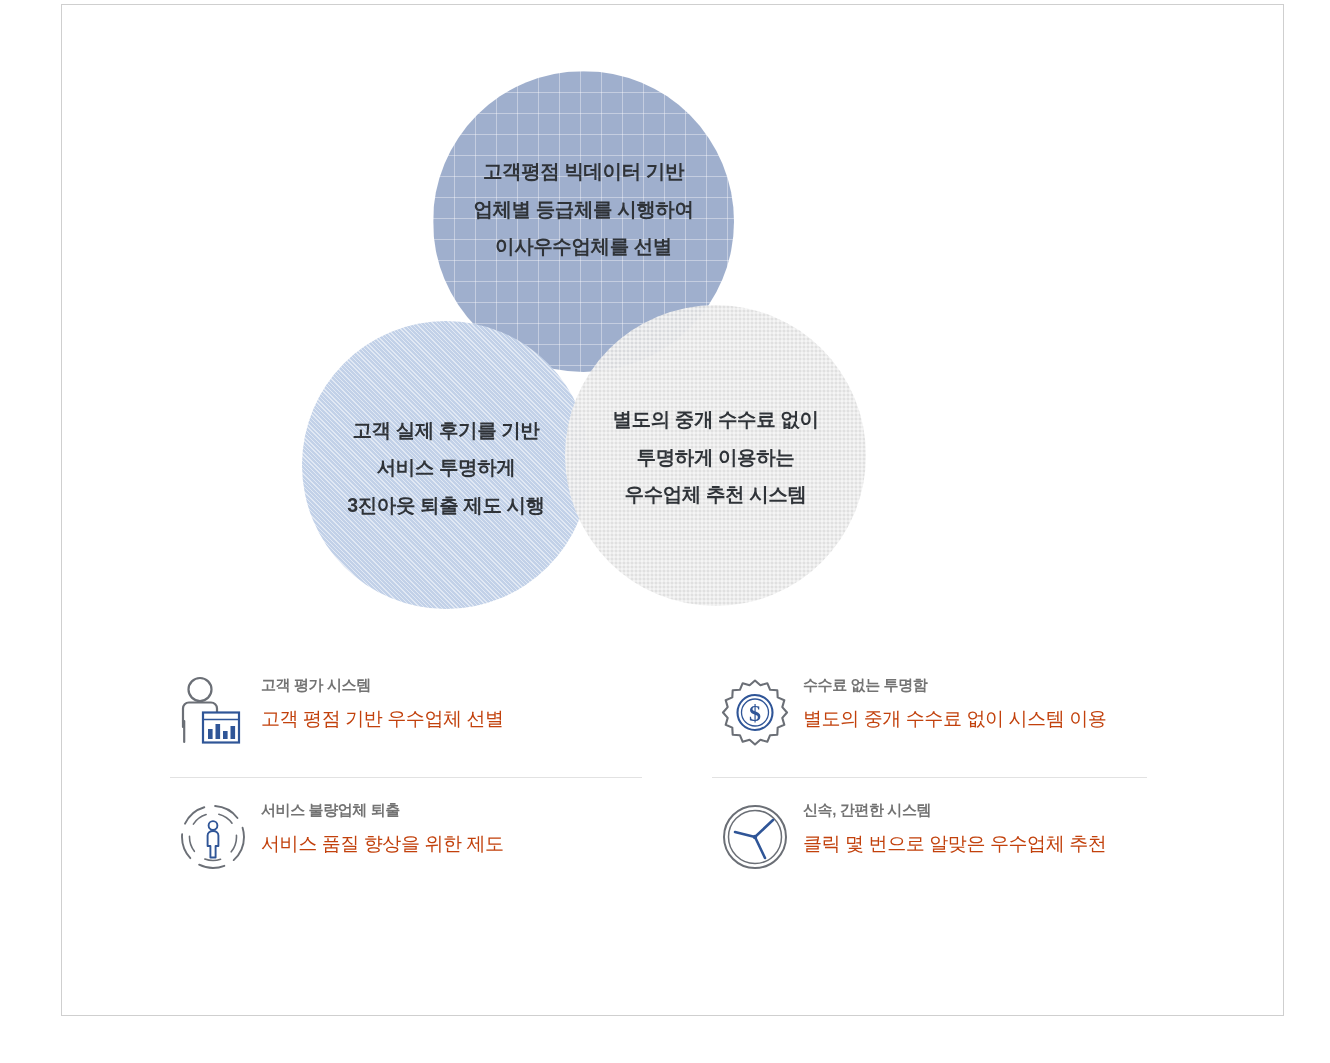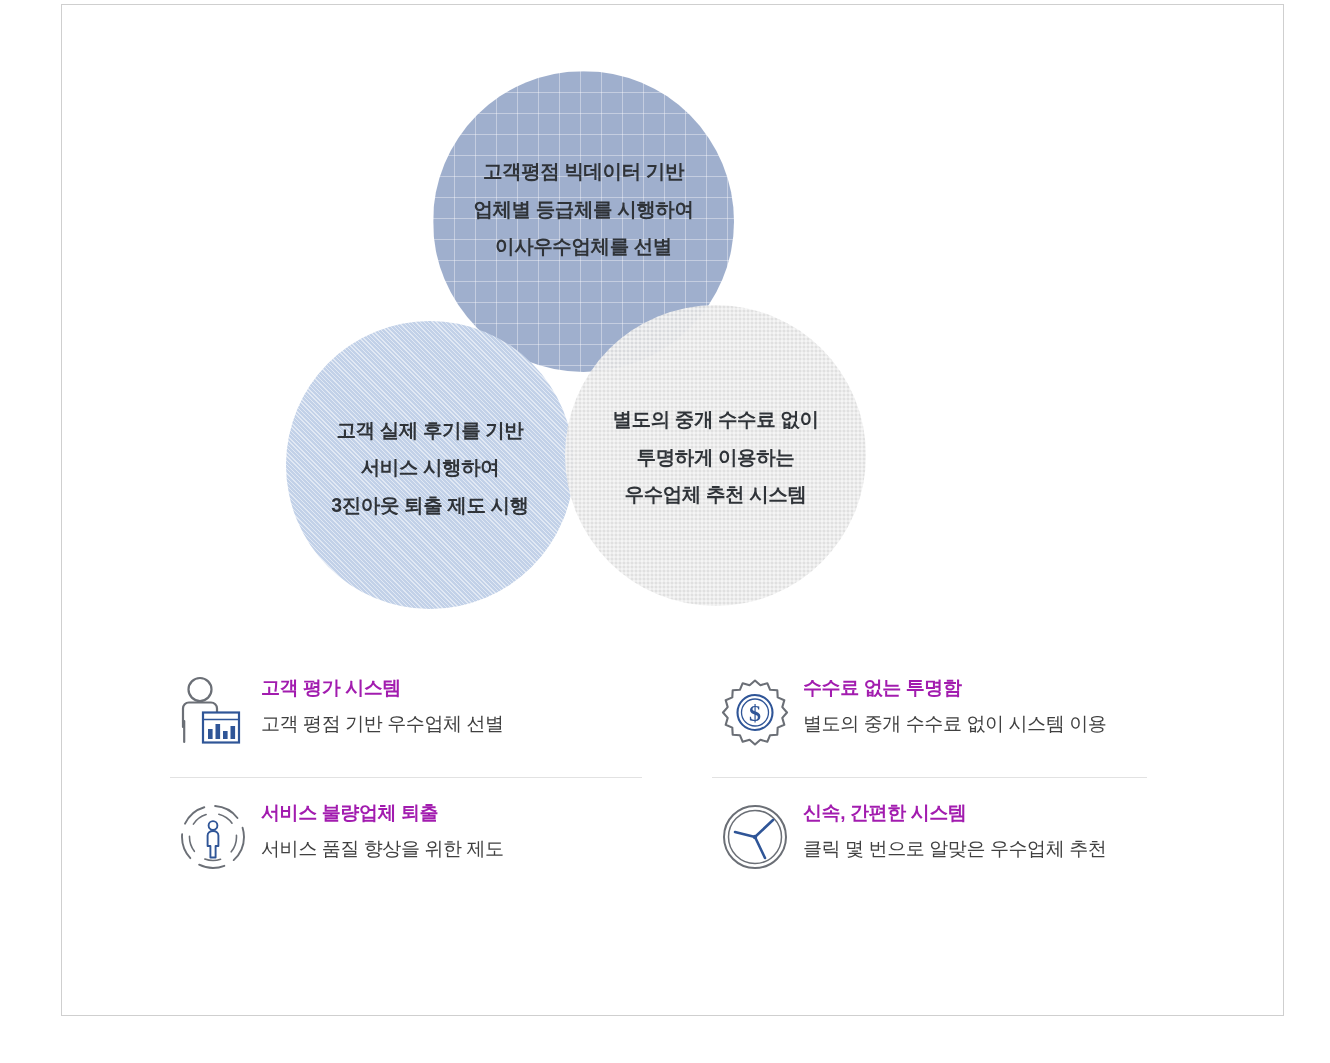--- a/index.html
+++ b/index.html
@@ -72,21 +72,21 @@
     z-index: 1;
     background-color: #9fafcd;
     background-image:
       linear-gradient(to right, rgba(255,255,255,0.38) 1px, transparent 1px),
       linear-gradient(to bottom, rgba(255,255,255,0.38) 1px, transparent 1px);
     background-size: 21px 21px, 21px 21px;
   }
 
   
   #circle-left {
-    left: 224px;
+    left: 240px;
     top: 316px;
     width: 288px;
     height: 288px;
     z-index: 2;
     background-color: #c2d1e8;
     background-image: repeating-linear-gradient(
       45deg,
       rgba(255,255,255,0.50) 0px,
       rgba(255,255,255,0.50) 1px,
       rgba(255,255,255,0) 1px,
@@ -148,32 +148,32 @@
     align-items: center;
     justify-content: center;
   }
 
   .feature .ftext {
     padding-top: 6px;
     padding-left: 5px;
   }
 
   .feature .ftitle {
-    font-size: 19px;
+    font-size: 15px;
     font-weight: 700;
-    color: #a21caf;
+    color: #737373;
     letter-spacing: -0.4px;
     line-height: 1.25;
     white-space: nowrap;
   }
 
   .feature .fdesc {
     font-size: 19px;
     font-weight: 400;
-    color: #404040;
+    color: #c2410c;
     letter-spacing: -0.4px;
     line-height: 1.25;
     margin-top: 12px;
     white-space: nowrap;
   }
 
   .divider {
     position: absolute;
     height: 1px;
     background: #e2e2e2;
@@ -194,21 +194,21 @@
         <div class="text-stack">
           <div class="line">고객평점 빅데이터 기반</div>
           <div class="line">업체별 등급체를 시행하여</div>
           <div class="line">이사우수업체를 선별</div>
         </div>
       </div>
 
       <div class="circle" id="circle-left">
         <div class="text-stack">
           <div class="line">고객 실제 후기를 기반</div>
-          <div class="line">서비스 시행하여</div>
+          <div class="line">서비스 투명하게</div>
           <div class="line">3진아웃 퇴출 제도 시행</div>
         </div>
       </div>
 
       <div class="circle" id="circle-right">
         <div class="text-stack">
           <div class="line">별도의 중개 수수료 없이</div>
           <div class="line">투명하게 이용하는</div>
           <div class="line">우수업체 추천 시스템</div>
         </div>

